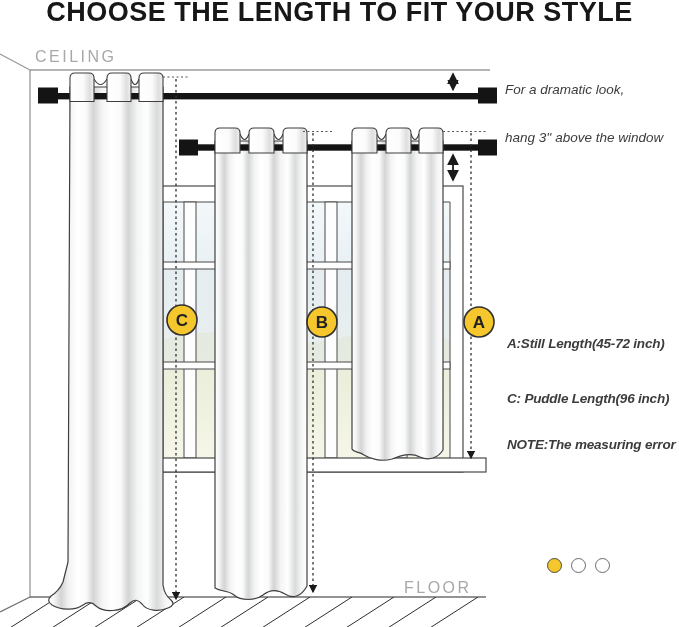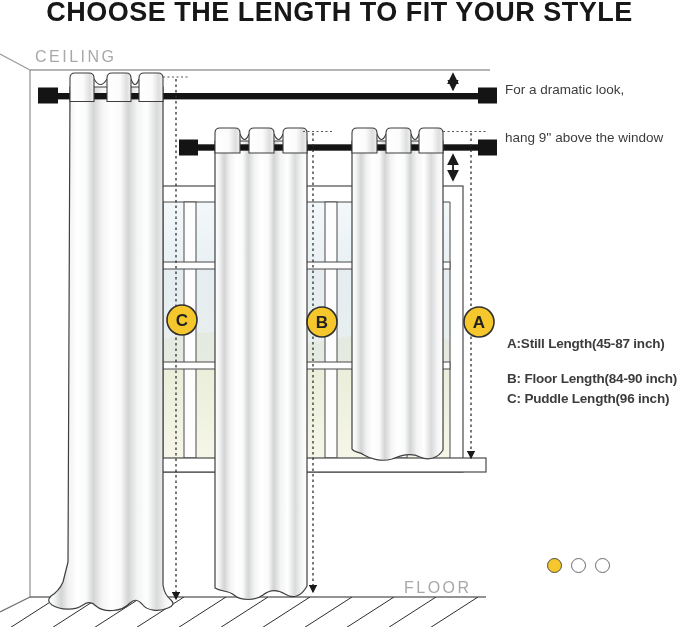--- a/index.html
+++ b/index.html
@@ -1,21 +1,21 @@
 <!DOCTYPE html>
 <html><head>
 <meta charset="utf-8">
 <style>
   html,body{margin:0;padding:0;background:#fff;}
   #stage{position:relative;width:679px;height:627px;background:#ffffff;overflow:hidden;
          font-family:"Liberation Sans",sans-serif;}
   #illustration{position:absolute;left:0;top:0;width:679px;height:627px;}
   .title{position:absolute;top:-3px;left:0;width:679px;text-align:center;
          font-size:27px;font-weight:800;letter-spacing:.5px;color:#171717;white-space:nowrap;}
-  .ann{position:absolute;color:#3c3c3c;font-size:13.5px;line-height:19.5px;white-space:nowrap;}
+  .ann{position:absolute;color:#3c3c3c;font-size:13.5px;line-height:19.5px;white-space:nowrap;font-style:italic;}
   .ann.bold{font-weight:700;letter-spacing:-.2px;}
   #ann-dramatic{left:505px;top:80px;}
   #ann-classic{left:505px;top:128px;}
   #len-a{left:507px;top:334px;}
   #len-b{left:507px;top:369px;}
   #len-c{left:507px;top:389px;}
   #ann-note{left:507px;top:434px;line-height:21px;}
   #dots{position:absolute;left:547px;top:558px;display:flex;gap:9px;}
   .dot{width:15px;height:15px;border-radius:50%;box-sizing:border-box;
        background:#fff;border:1.4px solid #6a6a6a;}
@@ -190,26 +190,26 @@
     <text x="35" y="62" font-family="Liberation Sans, sans-serif" font-size="16" letter-spacing="2.5" fill="#a8a8a8">CEILING</text>
     <text x="404" y="593" font-family="Liberation Sans, sans-serif" font-size="16" letter-spacing="2.5" fill="#a8a8a8">FLOOR</text>
   </svg>
 
   <div class="title">CHOOSE THE LENGTH TO FIT YOUR STYLE</div>
 
   <div class="ann" id="ann-dramatic">
     <div>For a dramatic look,</div>
   </div>
   <div class="ann" id="ann-classic">
-    <div>hang 9'' above the window</div>
-  </div>
-  <div class="ann bold" id="len-a">A:Still Length(45-87 inch)</div>
-  <div class="ann bold" id="len-b">B: Floor Length(84-90 inch)</div>
+    <div>hang 3'' above the window</div>
+  </div>
+  <div class="ann bold" id="len-a">A:Still Length(45-72 inch)</div>
   <div class="ann bold" id="len-c">C: Puddle Length(96 inch)</div>
   <div class="ann bold" id="ann-note">
+    <div>NOTE:The measuring error</div>
   </div>
 
   <div id="dots">
     <div class="dot active"></div>
     <div class="dot"></div>
     <div class="dot"></div>
   </div>
 
 </div>
 

